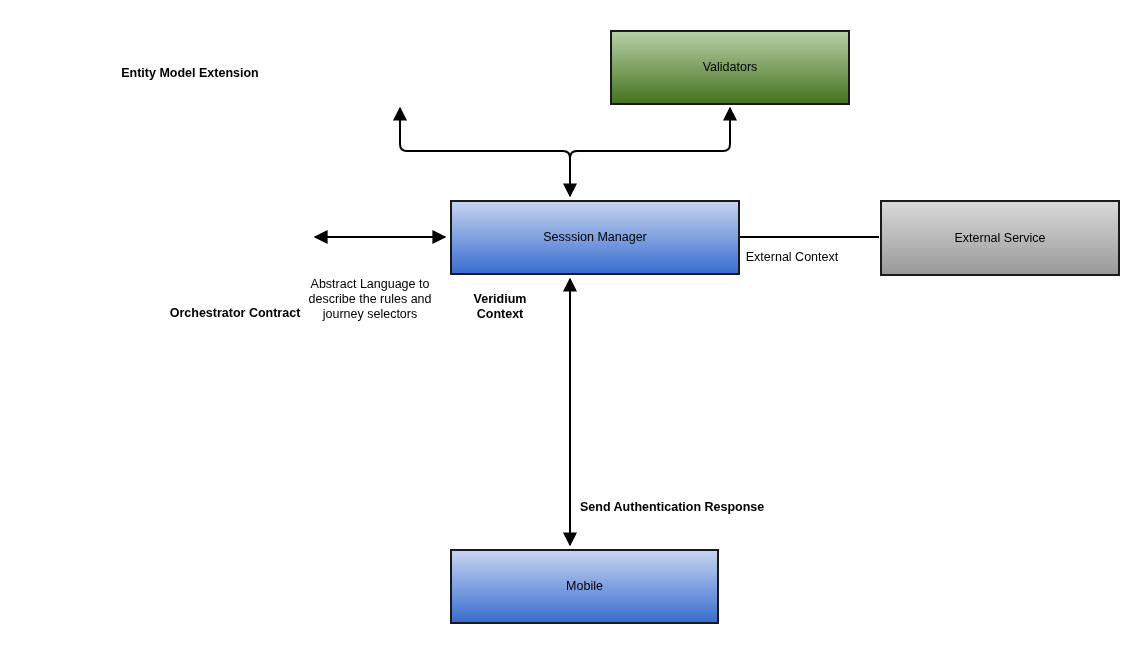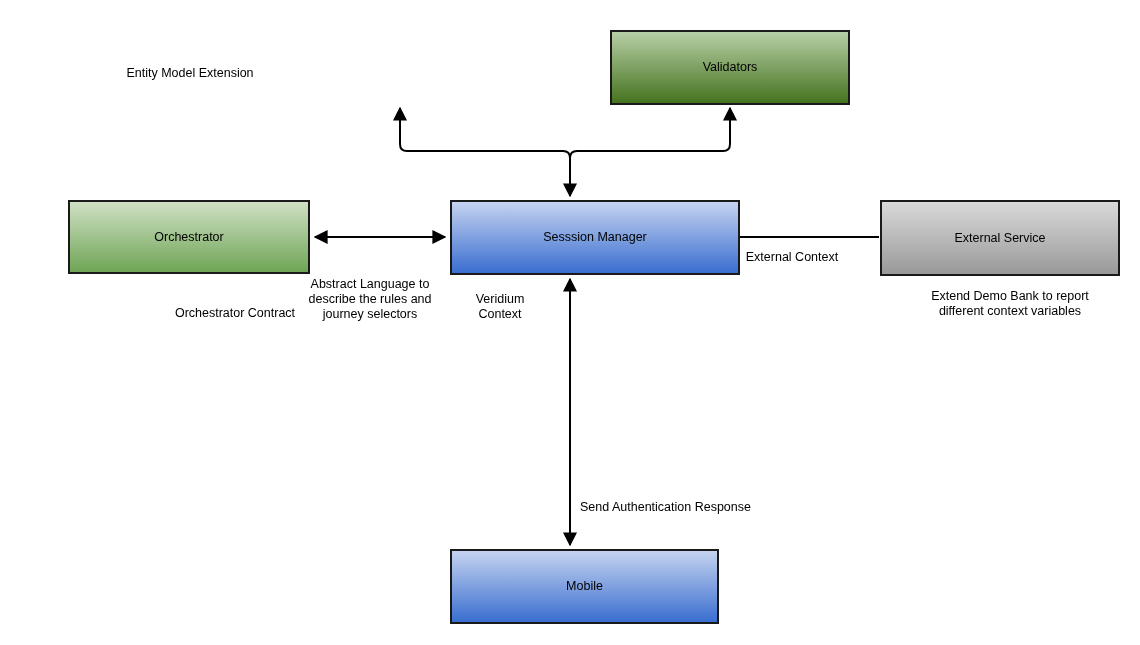--- a/index.html
+++ b/index.html
@@ -22,21 +22,21 @@
   #n-uba{left:280px;top:30px;width:240px;height:75px;}
   #n-validators{left:610px;top:30px;width:240px;height:75px;}
   #n-orchestrator{left:68px;top:200px;width:242px;height:74px;}
   #n-session{left:450px;top:200px;width:290px;height:75px;}
   #n-external{left:880px;top:200px;width:240px;height:76px;}
   #n-mobile{left:450px;top:549px;width:269px;height:75px;}
   .ann{
     position:absolute;z-index:3;
     font-size:12.5px;line-height:15px;
   }
-  .b{font-weight:normal;}
+  .b{font-weight:bold;}
   .c{text-align:center;}
   #a-entity{left:100px;top:66px;width:180px;}
   #a-orch-contract{left:140px;top:306px;width:190px;}
   #a-abstract{left:297px;top:277px;width:146px;}
   #a-veridium{left:464px;top:292px;width:72px;}
   #a-challenge{left:580px;top:343px;width:145px;}
   #a-response{left:580px;top:500px;width:240px;white-space:nowrap;}
   #a-ext-context{left:717px;top:250px;width:150px;}
   #a-extend{left:912px;top:289px;width:196px;}
 </style>
@@ -54,34 +54,30 @@
     <path d="M 400 108 V 144 Q 400 151 407 151 H 563 Q 570 151 570 158 V 196" fill="none" stroke="#000" stroke-width="2" marker-start="url(#arrow)" marker-end="url(#arrow)"></path>
     <path d="M 730 108 V 144 Q 730 151 723 151 H 577 Q 570 151 570 158 V 196" fill="none" stroke="#000" stroke-width="2" marker-start="url(#arrow)"></path>
     <path d="M 315 237 H 445" fill="none" stroke="#000" stroke-width="2" marker-start="url(#arrow)" marker-end="url(#arrow)"></path>
     <path d="M 879 237 H 695" fill="none" stroke="#000" stroke-width="2" marker-end="url(#arrow)"></path>
     <path d="M 570 279 V 545" fill="none" stroke="#000" stroke-width="2" marker-start="url(#arrow)" marker-end="url(#arrow)"></path>
   </svg>
 
   <div class="node" id="n-validators" style="background: linear-gradient(rgb(183, 207, 166), rgb(69, 115, 31));">
     <span>Validators</span>
   </div>
-  <div class="node" id="n-orchestrator" style="background: linear-gradient(rgb(207, 224, 196), rgb(111, 165, 86));">
-    <span>Orchestrator</span>
-  </div>
   <div class="node" id="n-session" style="background: linear-gradient(rgb(197, 211, 240), rgb(58, 110, 208));">
     <span>Sesssion Manager</span>
   </div>
   <div class="node" id="n-external" style="background: linear-gradient(rgb(217, 217, 217), rgb(153, 153, 153));">
     <span>External Service</span>
   </div>
   <div class="node" id="n-mobile" style="background: linear-gradient(rgb(197, 211, 240), rgb(58, 110, 208));">
     <span>Mobile</span>
   </div>
 
   <div class="ann b c" id="a-entity">Entity Model Extension</div>
   <div class="ann b c" id="a-orch-contract">Orchestrator Contract</div>
   <div class="ann c" id="a-abstract">Abstract Language to describe the rules and journey selectors</div>
   <div class="ann b c" id="a-veridium">Veridium Context</div>
   <div class="ann b" id="a-response">Send Authentication Response</div>
   <div class="ann c" id="a-ext-context">External Context</div>
-  <div class="ann b c" id="a-extend">Extend Demo Bank to report different context variables</div>
 
 </div>
 
 </body></html>

